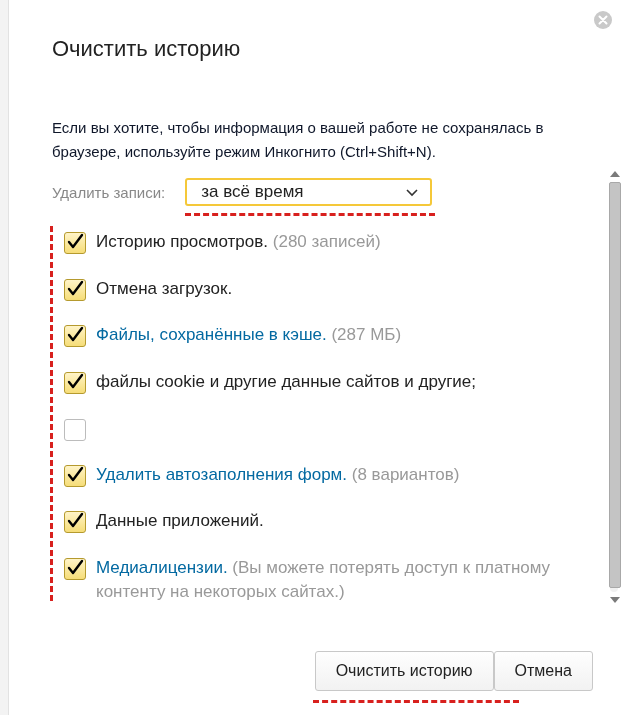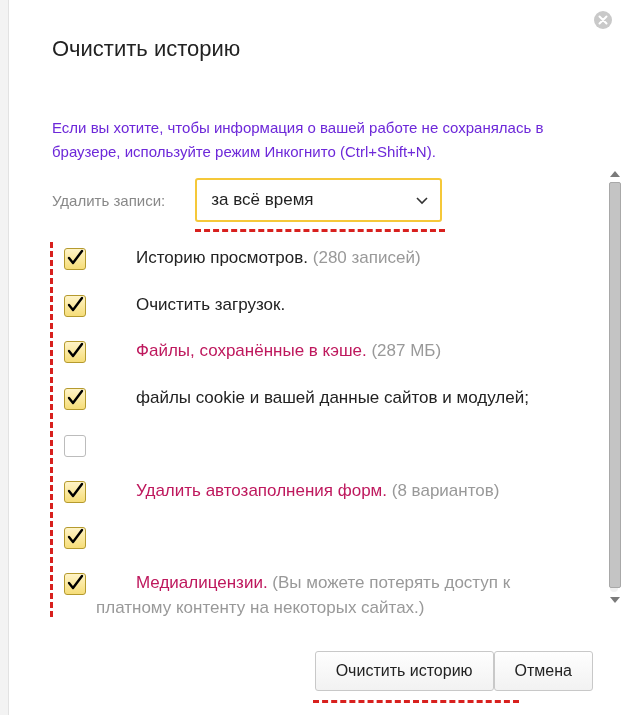--- a/index.html
+++ b/index.html
@@ -2,38 +2,38 @@
 <html><head>
 <meta charset="utf-8">
 <style>
   html,body{margin:0;padding:0;width:629px;height:715px;background:#fff;font-family:Arial,"Helvetica Neue",Helvetica,sans-serif;color:#222;}
   .page{position:relative;width:629px;height:715px;overflow:hidden;}
   .sidebar-sliver{position:absolute;left:0;top:0;width:8px;height:715px;background:#f3f3f3;border-right:1px solid #e2e2e2;}
   .close-btn{position:absolute;right:14px;top:8px;width:24px;height:24px;display:flex;align-items:center;justify-content:center;cursor:pointer;}
   .close-btn svg{display:block;}
   .dialog{position:absolute;left:22px;top:14px;width:592px;}
   .dialog-title{font-size:22px;font-weight:400;color:#222;margin:22px 0 0 30px;}
-  .intro{margin:54px 30px 0 30px;font-size:15px;line-height:1.6;color:#6d28d9;}
+  .intro{margin:54px 30px 0 30px;font-size:15px;line-height:1.6;color:#0f172a;}
   .delete-row{margin:14px 30px 0 30px;display:flex;align-items:center;}
-  .delete-label{font-size:15px;color:#888;margin-right:30px;}
+  .delete-label{font-size:15px;color:#888;margin-right:20px;}
   .select-wrap{position:relative;display:inline-block;}
-  .select{width:247px;height:44px;border:2px solid #f5c839;border-bottom-width:2px;border-radius:3px;background:#fff;font-size:17px;color:#222;padding:0 36px 0 14px;display:flex;align-items:center;cursor:pointer;box-sizing:border-box;}
+  .select{width:247px;height:28px;border:2px solid #f5c839;border-bottom-width:2px;border-radius:3px;background:#fff;font-size:17px;color:#222;padding:0 36px 0 14px;display:flex;align-items:center;cursor:pointer;box-sizing:border-box;}
   .select-caret{position:absolute;right:14px;top:50%;transform:translateY(-50%);pointer-events:none;}
   .red-underline-select{position:absolute;left:0;bottom:-10px;width:250px;height:0;border-bottom:3px dashed #d8201e;}
   .options{margin:24px 30px 0 30px;position:relative;}
   .red-vert{position:absolute;left:-2px;top:-4px;height:375px;width:0;border-left:3px dashed #d8201e;}
   .option-row{display:flex;align-items:flex-start;margin:0 0 22px 12px;}
   .option-row:last-child{margin-bottom:0;justify-content:flex-end;}
   .checkbox{flex:0 0 20px;width:20px;height:20px;border:1px solid #b59a2e;border-radius:3px;background:linear-gradient(#fff4c8,#f6dd78);position:relative;cursor:pointer;margin-top:2px;}
   .checkbox.unchecked{background:#fff;border-color:#bcbcbc;}
   .checkbox svg{position:absolute;left:1px;top:0;}
   .opt-text{margin-left:10px;font-size:17px;line-height:1.45;}
   .opt-detail{color:#999;}
-  .opt-label{color:#222;margin-left:40px;}
-  .opt-text.muted .opt-label{color:#be185d;}
+  .opt-label{color:#222;}
+  .opt-text.muted .opt-label{color:#0369a1;}
   .scrollbar{position:absolute;right:8px;top:168px;width:14px;height:438px;}
   .sb-track{position:absolute;left:3px;top:14px;width:8px;height:410px;background:#f0f0f0;border-radius:4px;}
   .sb-thumb{position:absolute;left:2px;top:14px;width:10px;height:404px;background:#c4c4c4;border:1px solid #a8a8a8;border-radius:2px;}
   .sb-arrow{position:absolute;left:2px;width:12px;height:12px;display:flex;align-items:center;justify-content:center;cursor:pointer;}
   .sb-arrow.top{top:0;}
   .sb-arrow.bot{bottom:0;}
   .footer{position:absolute;right:36px;bottom:24px;display:flex;align-items:center;}
   .btn{height:40px;border:1px solid #c8c8c8;border-radius:3px;background:linear-gradient(#fefefe,#f2f2f2);font-size:16px;color:#222;padding:0 20px;cursor:pointer;display:inline-flex;align-items:center;justify-content:center;}
   .btn:first-child{margin-left:0;}
   .btn-primary-wrap{position:relative;}
@@ -82,47 +82,48 @@
     <div class="option-row">
           <span class="checkbox"><span><svg width="18" height="18" viewBox="0 0 18 18">
                 <path d="M3 9 L7 14 L16 2" stroke="#000" stroke-width="2.4" fill="none" stroke-linecap="round" stroke-linejoin="round"></path>
               </svg></span></span>
           <span class="opt-text"><span class="opt-label">Историю просмотров.</span> <span class="opt-detail">(280 записей)</span></span>
         </div>
         <div class="option-row">
           <span class="checkbox"><span><svg width="18" height="18" viewBox="0 0 18 18">
                 <path d="M3 9 L7 14 L16 2" stroke="#000" stroke-width="2.4" fill="none" stroke-linecap="round" stroke-linejoin="round"></path>
               </svg></span></span>
-          <span class="opt-text"><span class="opt-label">Очистить загрузок.</span></span>
+          <span class="opt-text"><span class="opt-label">Отмена загрузок.</span></span>
         </div>
         <div class="option-row">
           <span class="checkbox"><span><svg width="18" height="18" viewBox="0 0 18 18">
                 <path d="M3 9 L7 14 L16 2" stroke="#000" stroke-width="2.4" fill="none" stroke-linecap="round" stroke-linejoin="round"></path>
               </svg></span></span>
           <span class="opt-text muted"><span class="opt-label">Файлы, сохранённые в кэше.</span> <span class="opt-detail">(287 МБ)</span></span>
         </div>
         <div class="option-row">
           <span class="checkbox"><span><svg width="18" height="18" viewBox="0 0 18 18">
                 <path d="M3 9 L7 14 L16 2" stroke="#000" stroke-width="2.4" fill="none" stroke-linecap="round" stroke-linejoin="round"></path>
               </svg></span></span>
-          <span class="opt-text"><span class="opt-label">файлы cookie и вашей данные сайтов и модулей;</span></span>
+          <span class="opt-text"><span class="opt-label">файлы cookie и другие данные сайтов и другие;</span></span>
         </div>
         <div class="option-row">
           <span class="checkbox unchecked"></span>
         </div>
         <div class="option-row">
           <span class="checkbox"><span><svg width="18" height="18" viewBox="0 0 18 18">
                 <path d="M3 9 L7 14 L16 2" stroke="#000" stroke-width="2.4" fill="none" stroke-linecap="round" stroke-linejoin="round"></path>
               </svg></span></span>
           <span class="opt-text muted"><span class="opt-label">Удалить автозаполнения форм.</span> <span class="opt-detail">(8 вариантов)</span></span>
         </div>
         <div class="option-row">
           <span class="checkbox"><span><svg width="18" height="18" viewBox="0 0 18 18">
                 <path d="M3 9 L7 14 L16 2" stroke="#000" stroke-width="2.4" fill="none" stroke-linecap="round" stroke-linejoin="round"></path>
               </svg></span></span>
+          <span class="opt-text"><span class="opt-label">Данные приложений.</span></span>
         </div>
         <div class="option-row">
           <span class="checkbox"><span><svg width="18" height="18" viewBox="0 0 18 18">
                 <path d="M3 9 L7 14 L16 2" stroke="#000" stroke-width="2.4" fill="none" stroke-linecap="round" stroke-linejoin="round"></path>
               </svg></span></span>
           <span class="opt-text muted"><span class="opt-label">Медиалицензии.</span> <span class="opt-detail">(Вы можете потерять доступ к платному контенту на некоторых сайтах.)</span></span>
         </div>
       </div>
 
   </div>

